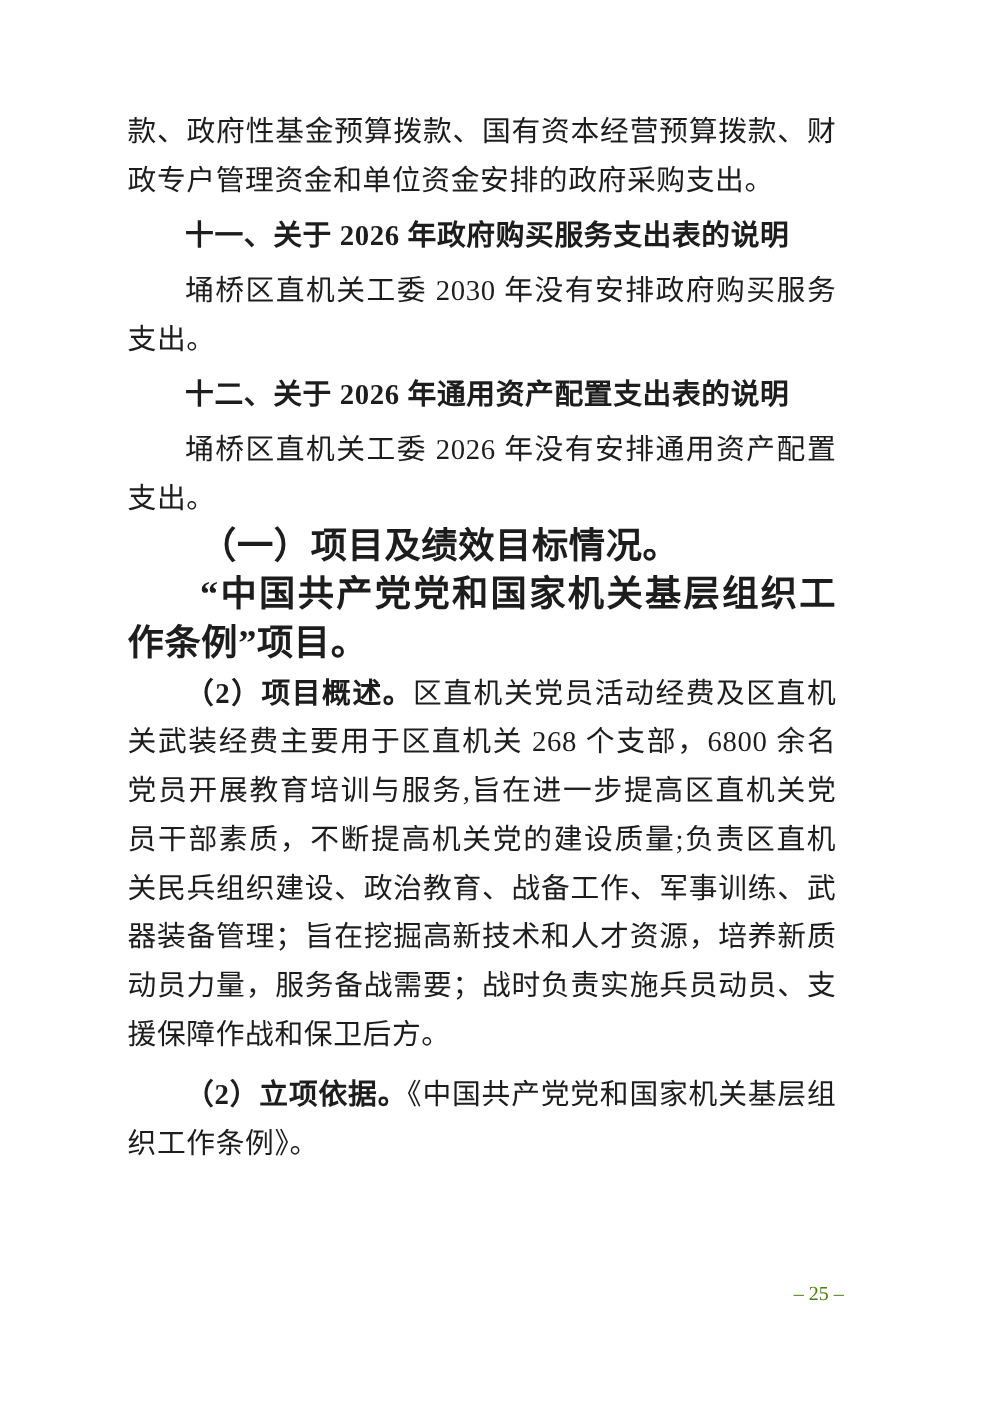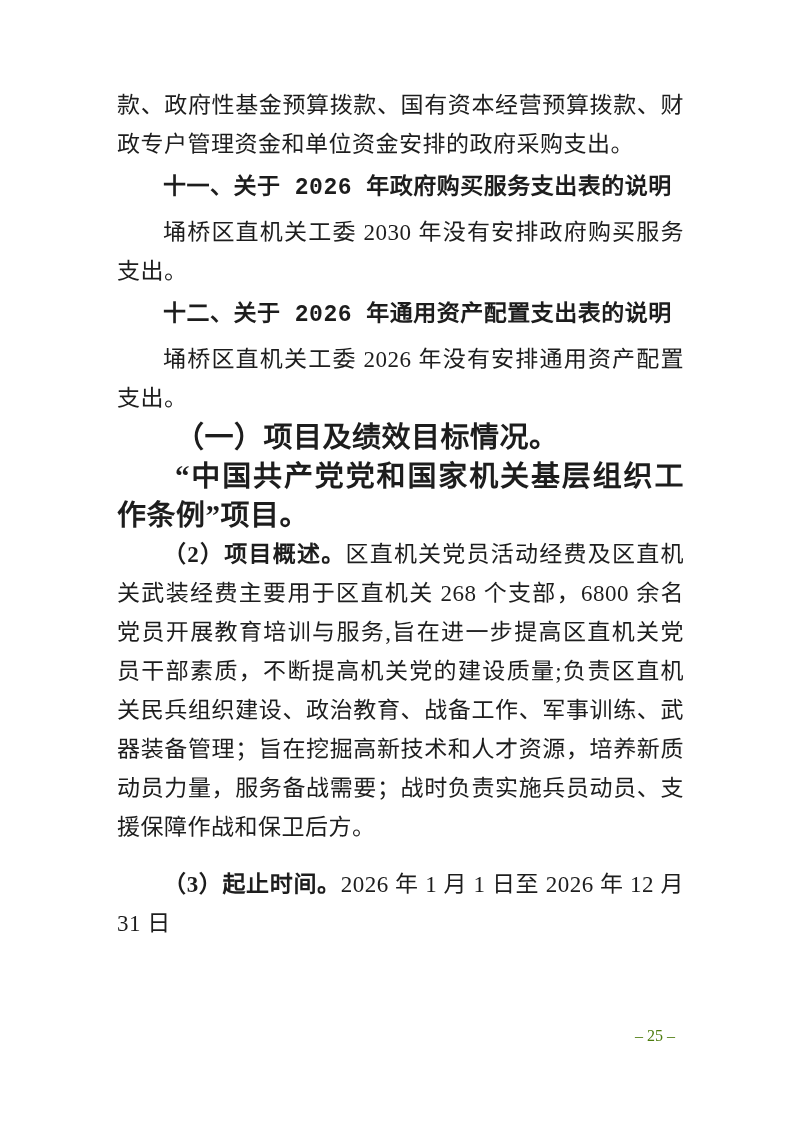--- a/index.html
+++ b/index.html
@@ -12,38 +12,38 @@
     width: 793px;
     height: 1122px;
     background: #ffffff;
     overflow: hidden;
     font-family: "Liberation Serif", "DejaVu Serif", serif;
     color: #1d1d1d;
   }
   .content {
     position: absolute;
     top: 86px;
-    left: 117px;
+    left: 102px;
     width: 567px;
   }
   .para {
     margin: 0;
     font-size: 23px;
     line-height: 39px;
     text-align: justify;
     text-justify: inter-ideograph;
     letter-spacing: 0.5px;
     word-break: break-all;
   }
   .indent {
     text-indent: 2em;
   }
   .heading {
     margin: 5px 0;
-    font-family: Liberation Mono, monospace;
+    font-family: Liberation Serif, serif;
     font-weight: 700;
     font-size: 23px;
     line-height: 39px;
     text-indent: 2em;
     letter-spacing: 0.5px;
   }
   .subheading {
     margin: 0;
     font-weight: 700;
     font-size: 29px;
@@ -87,21 +87,21 @@
 
 
     <p class="subheading">（一）项目及绩效目标情况。</p>
 
     <p class="subheading">“中国共产党党和国家机关基层组织工作条例”项目。</p>
 
     <p class="para indent">
       <span class="lead">（2）项目概述。</span><span>区直机关党员活动经费及区直机关武装经费主要用于区直机关 268 个支部，6800 余名党员开展教育培训与服务,旨在进一步提高区直机关党员干部素质，不断提高机关党的建设质量;负责区直机关民兵组织建设、政治教育、战备工作、军事训练、武器装备管理；旨在挖掘高新技术和人才资源，培养新质动员力量，服务备战需要；战时负责实施兵员动员、支援保障作战和保卫后方。</span>
     </p>
 
+    <p class="para indent gap-sm">
+      <span class="lead">（2）立项依据。</span><span>《中国共产党党和国家机关基层组织工作条例》。</span>
+    </p>
 
-    <p class="para indent gap-md">
-      <span class="lead">（3）起止时间。</span><span>2026 年 1 月 1 日至 2026 年 12 月 31 日</span>
-    </p>
 
   </div>
 
   <div class="page-number">– 25 –</div>
 </div>
 
 </body></html>

